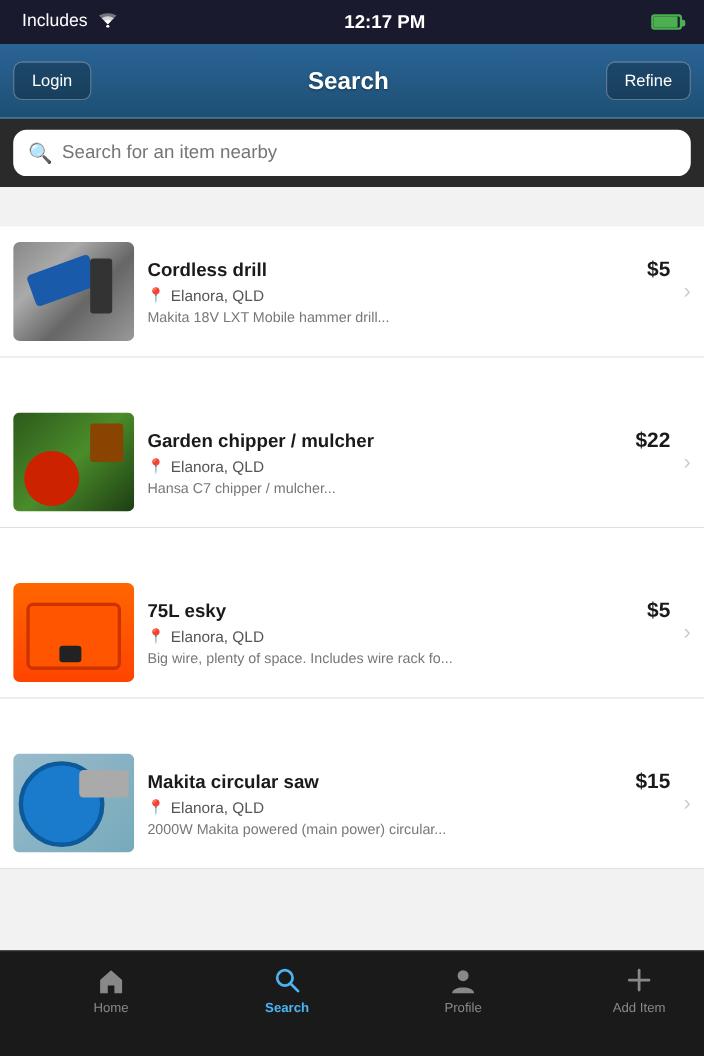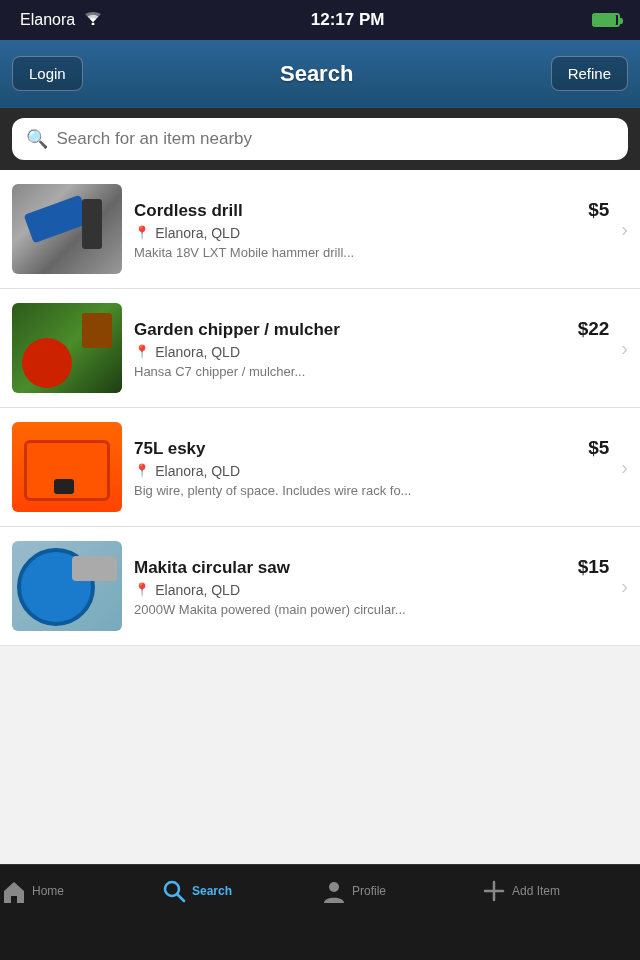--- a/index.html
+++ b/index.html
@@ -109,20 +109,21 @@
       flex: 1;
     }
     .item-row {
       display: flex;
       align-items: center;
       padding: 14px 12px;
       border-bottom: 1px solid #e0e0e0;
       cursor: pointer;
       background: white;
       gap: 12px;
+      margin-top: 36px;
     }
     .item-thumb {
       width: 110px;
       height: 90px;
       border-radius: 6px;
       overflow: hidden;
       flex-shrink: 0;
     }
 
     
@@ -279,23 +280,25 @@
       height: 96px;
       background: #1a1a1a;
       display: flex;
       align-items: flex-start;
       padding-top: 12px;
       border-top: 1px solid #333;
     }
     .tab-item {
       flex: 1;
       display: flex;
+      flex-direction: column;
       align-items: center;
       gap: 4px;
       cursor: pointer;
+      padding-left: 42px;
     }
     .tab-label {
       font-size: 12px;
       color: #888;
     }
     .tab-label.active {
       color: #4ab4f5;
       font-weight: 600;
     }
 
@@ -303,21 +306,21 @@
     .home-svg { width: 28px; height: 28px; }
     .search-svg { width: 28px; height: 28px; }
     .add-svg { width: 28px; height: 28px; }
     .profile-svg { width: 28px; height: 28px; }
   </style>
 </head>
 <body>
 
 <div class="status-bar">
   <div class="status-left">
-    <span>Elanora</span>
+    <span>Includes</span>
     <span>
       <svg width="20" height="14" viewBox="0 0 20 14" fill="white">
         <path d="M10 11 L13 8 Q10 6 7 8 Z" opacity="1"></path>
         <path d="M10 11 L15.5 5.5 Q10 2 4.5 5.5 Z" opacity="0.7"></path>
         <path d="M10 11 L18 3 Q10 -1 2 3 Z" opacity="0.4"></path>
         <circle cx="10" cy="13" r="1.5" fill="white"></circle>
       </svg>
     </span>
   </div>
   <div class="status-center">12:17 PM</div>

